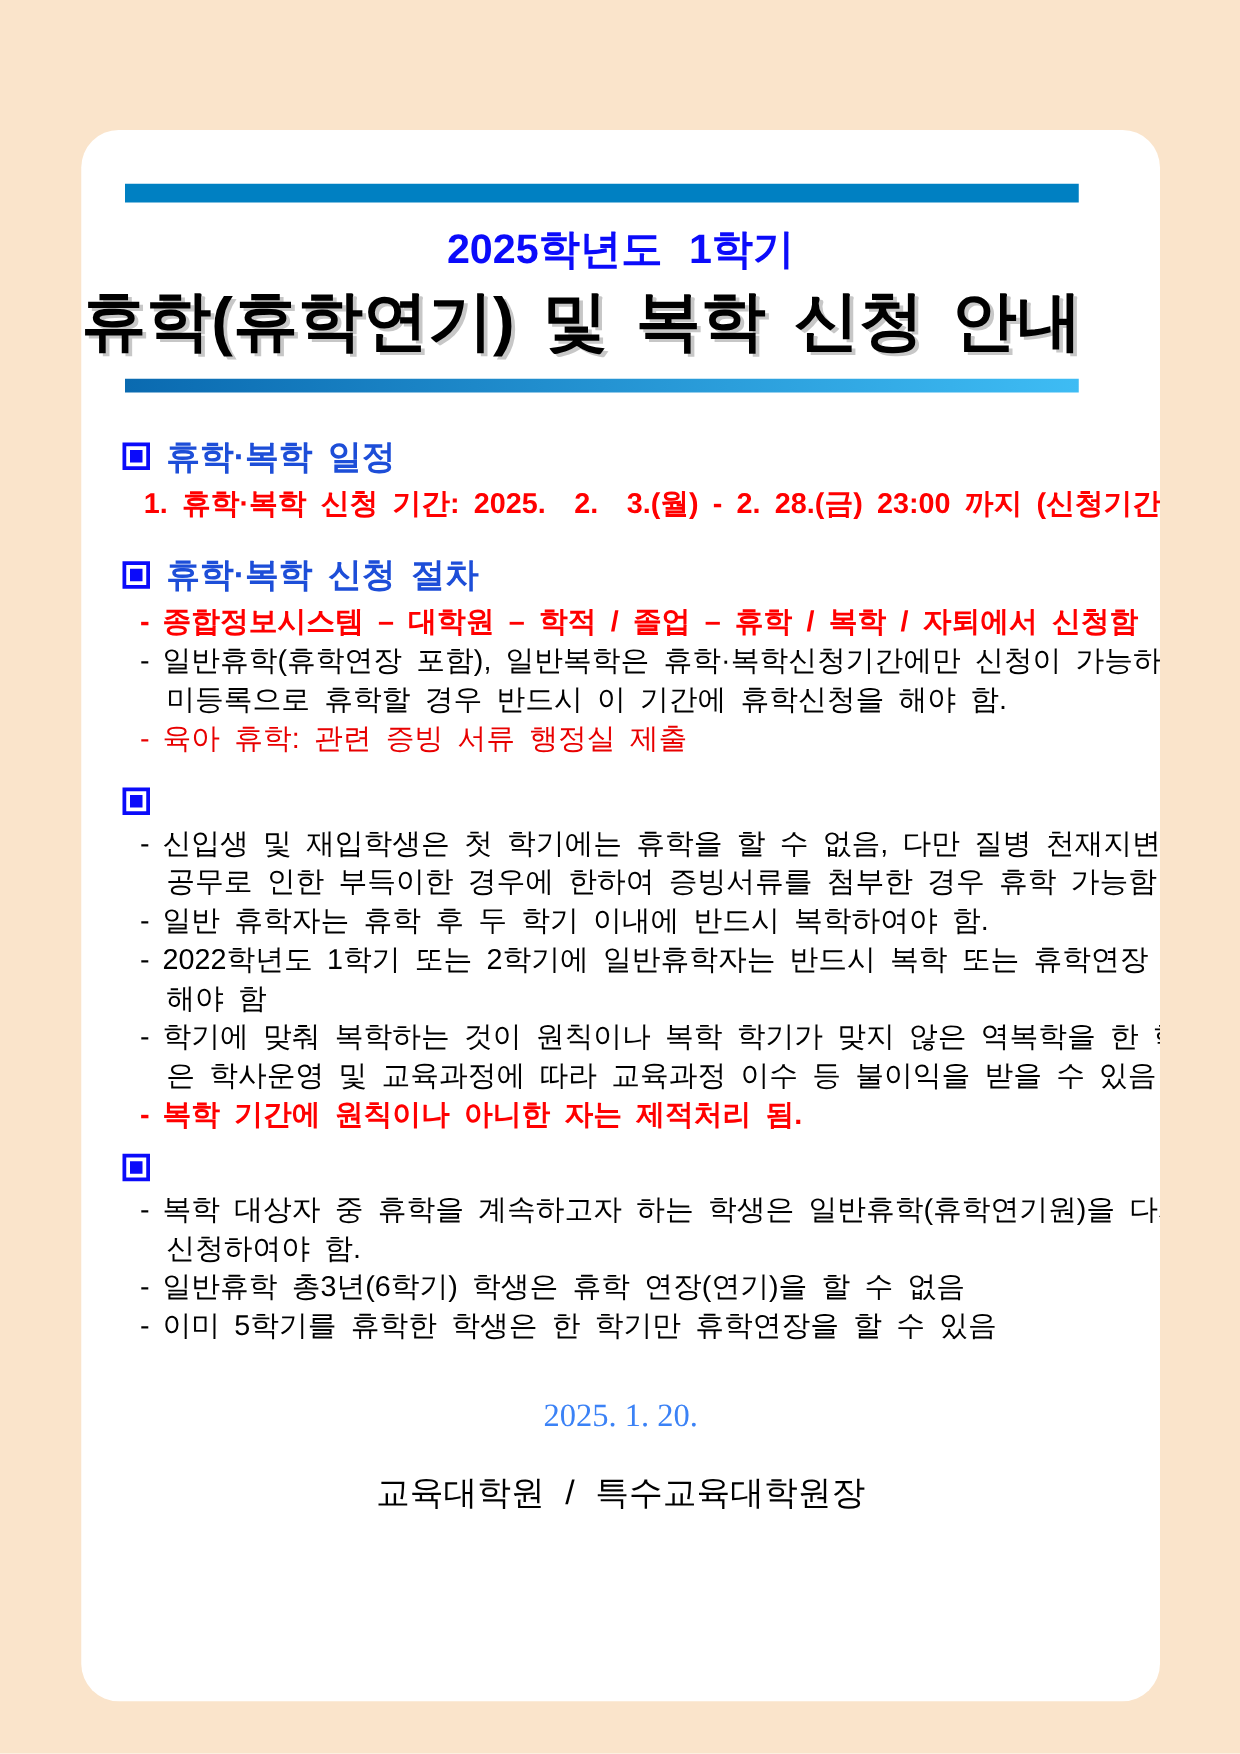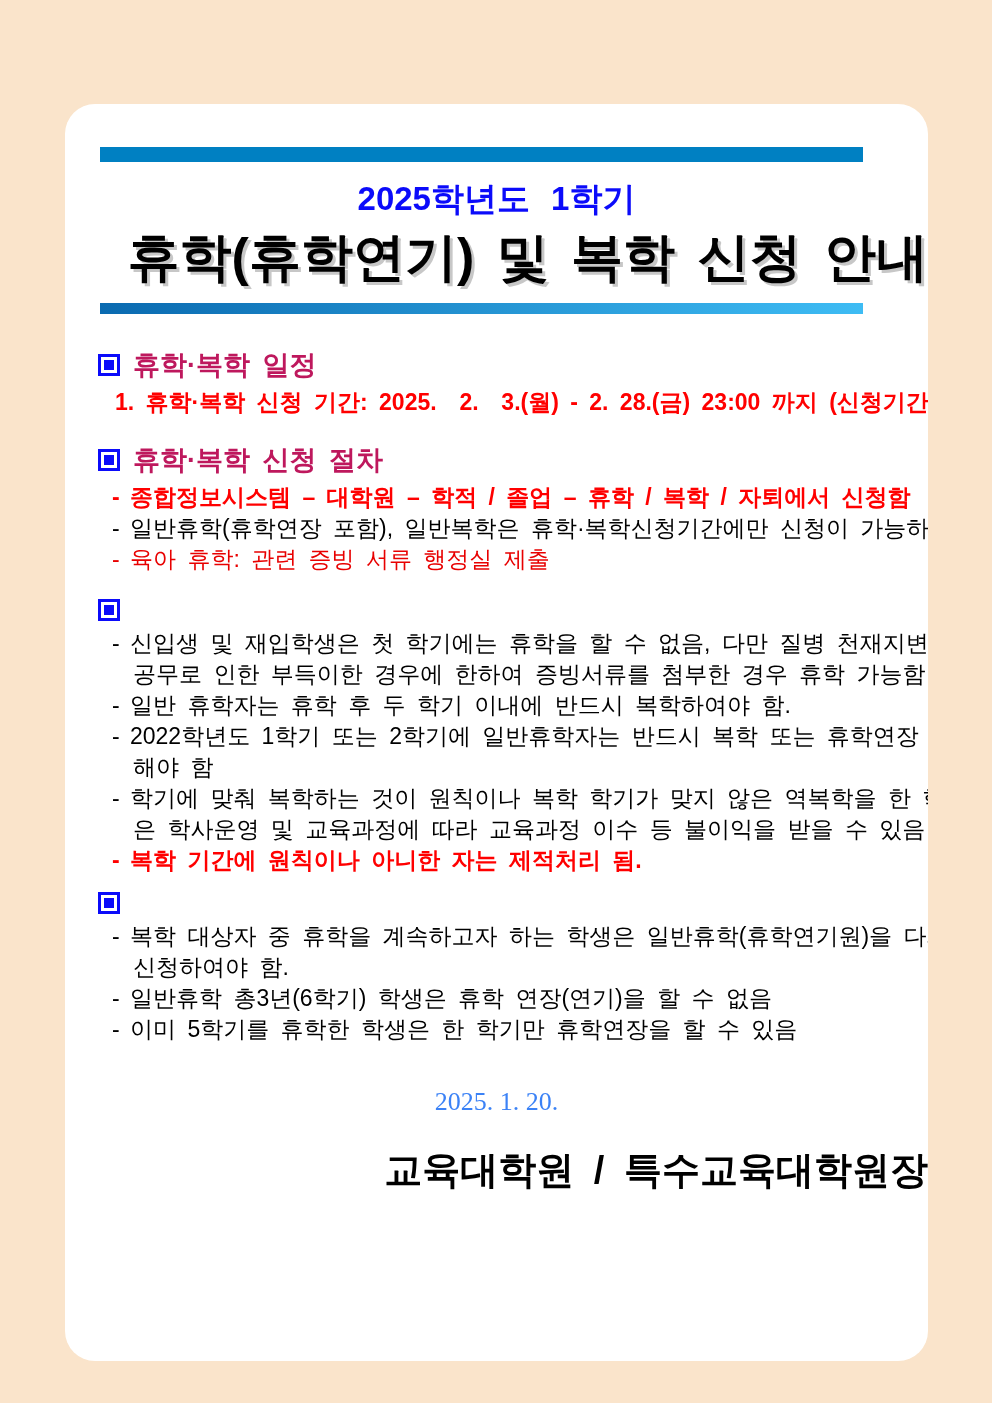--- a/index.html
+++ b/index.html
@@ -33,21 +33,21 @@
     text-align: center;
     font-size: 33px;
     font-weight: 700;
     color: #0B0BFA;
     line-height: 1.1;
     word-spacing: 12px;
     white-space: pre;
   }
   .title {
     margin: 12px 0 0 0;
-    text-align: right;
+    text-align: left;
     font-size: 52px;
     font-weight: 700;
     color: #000000;
     line-height: 1.1;
     word-spacing: 8px;
     white-space: pre;
     text-shadow: 3px 3px 0 rgba(130,130,130,0.45);
   }
   .bar-gradient {
     margin: 17px 0 0 35px;
@@ -59,21 +59,21 @@
   .section.s0 { margin-top: 36px; }
   .section.s1 { margin-top: 27px; }
   .section.s2 { margin-top: 24px; }
   .section.s3 { margin-top: 16px; }
   .sec-heading {
     display: flex;
     align-items: center;
     gap: 13px;
     font-size: 27px;
     font-weight: 700;
-    color: #be185d;
+    color: #1d4ed8;
     line-height: 30px;
     word-spacing: 5px;
     white-space: pre;
   }
   .bullet-sq {
     box-sizing: border-box;
     width: 22px;
     height: 22px;
     border: 3px solid #0B0BFA;
     display: inline-flex;
@@ -112,23 +112,23 @@
   .date-line {
     margin-top: 42px;
     text-align: center;
     font-size: 26px;
     color: #3b82f6;
     font-family: "Liberation Serif", "DejaVu Serif", serif;
     white-space: pre;
   }
   .signature-line {
     margin-top: 28px;
-    text-align: right;
-    font-size: 38px;
-    font-weight: 700;
+    text-align: center;
+    font-size: 27px;
+    font-weight: 400;
     color: #000000;
     word-spacing: 9px;
     white-space: pre;
   }
 </style>
 </head>
 <body>
 
 <div class="page">
   <div class="card">
@@ -154,20 +154,21 @@
             <div class="item red-bold">
               <span class="dash">-</span>
               <div class="item-body">
                 <div class="line">종합정보시스템 – 대학원 – 학적 / 졸업 – 휴학 / 복학 / 자퇴에서 신청함</div>
               </div>
             </div>
             <div class="item black">
               <span class="dash">-</span>
               <div class="item-body">
                 <div class="line">일반휴학(휴학연장 포함), 일반복학은 휴학·복학신청기간에만 신청이 가능하며,</div>
+                <div class="line cont">미등록으로 휴학할 경우 반드시 이 기간에 휴학신청을 해야 함.</div>
               </div>
             </div>
             <div class="item red">
               <span class="dash">-</span>
               <div class="item-body">
                 <div class="line">육아 휴학: 관련 증빙 서류 행정실 제출</div>
               </div>
             </div>
           </div>
         </section>

